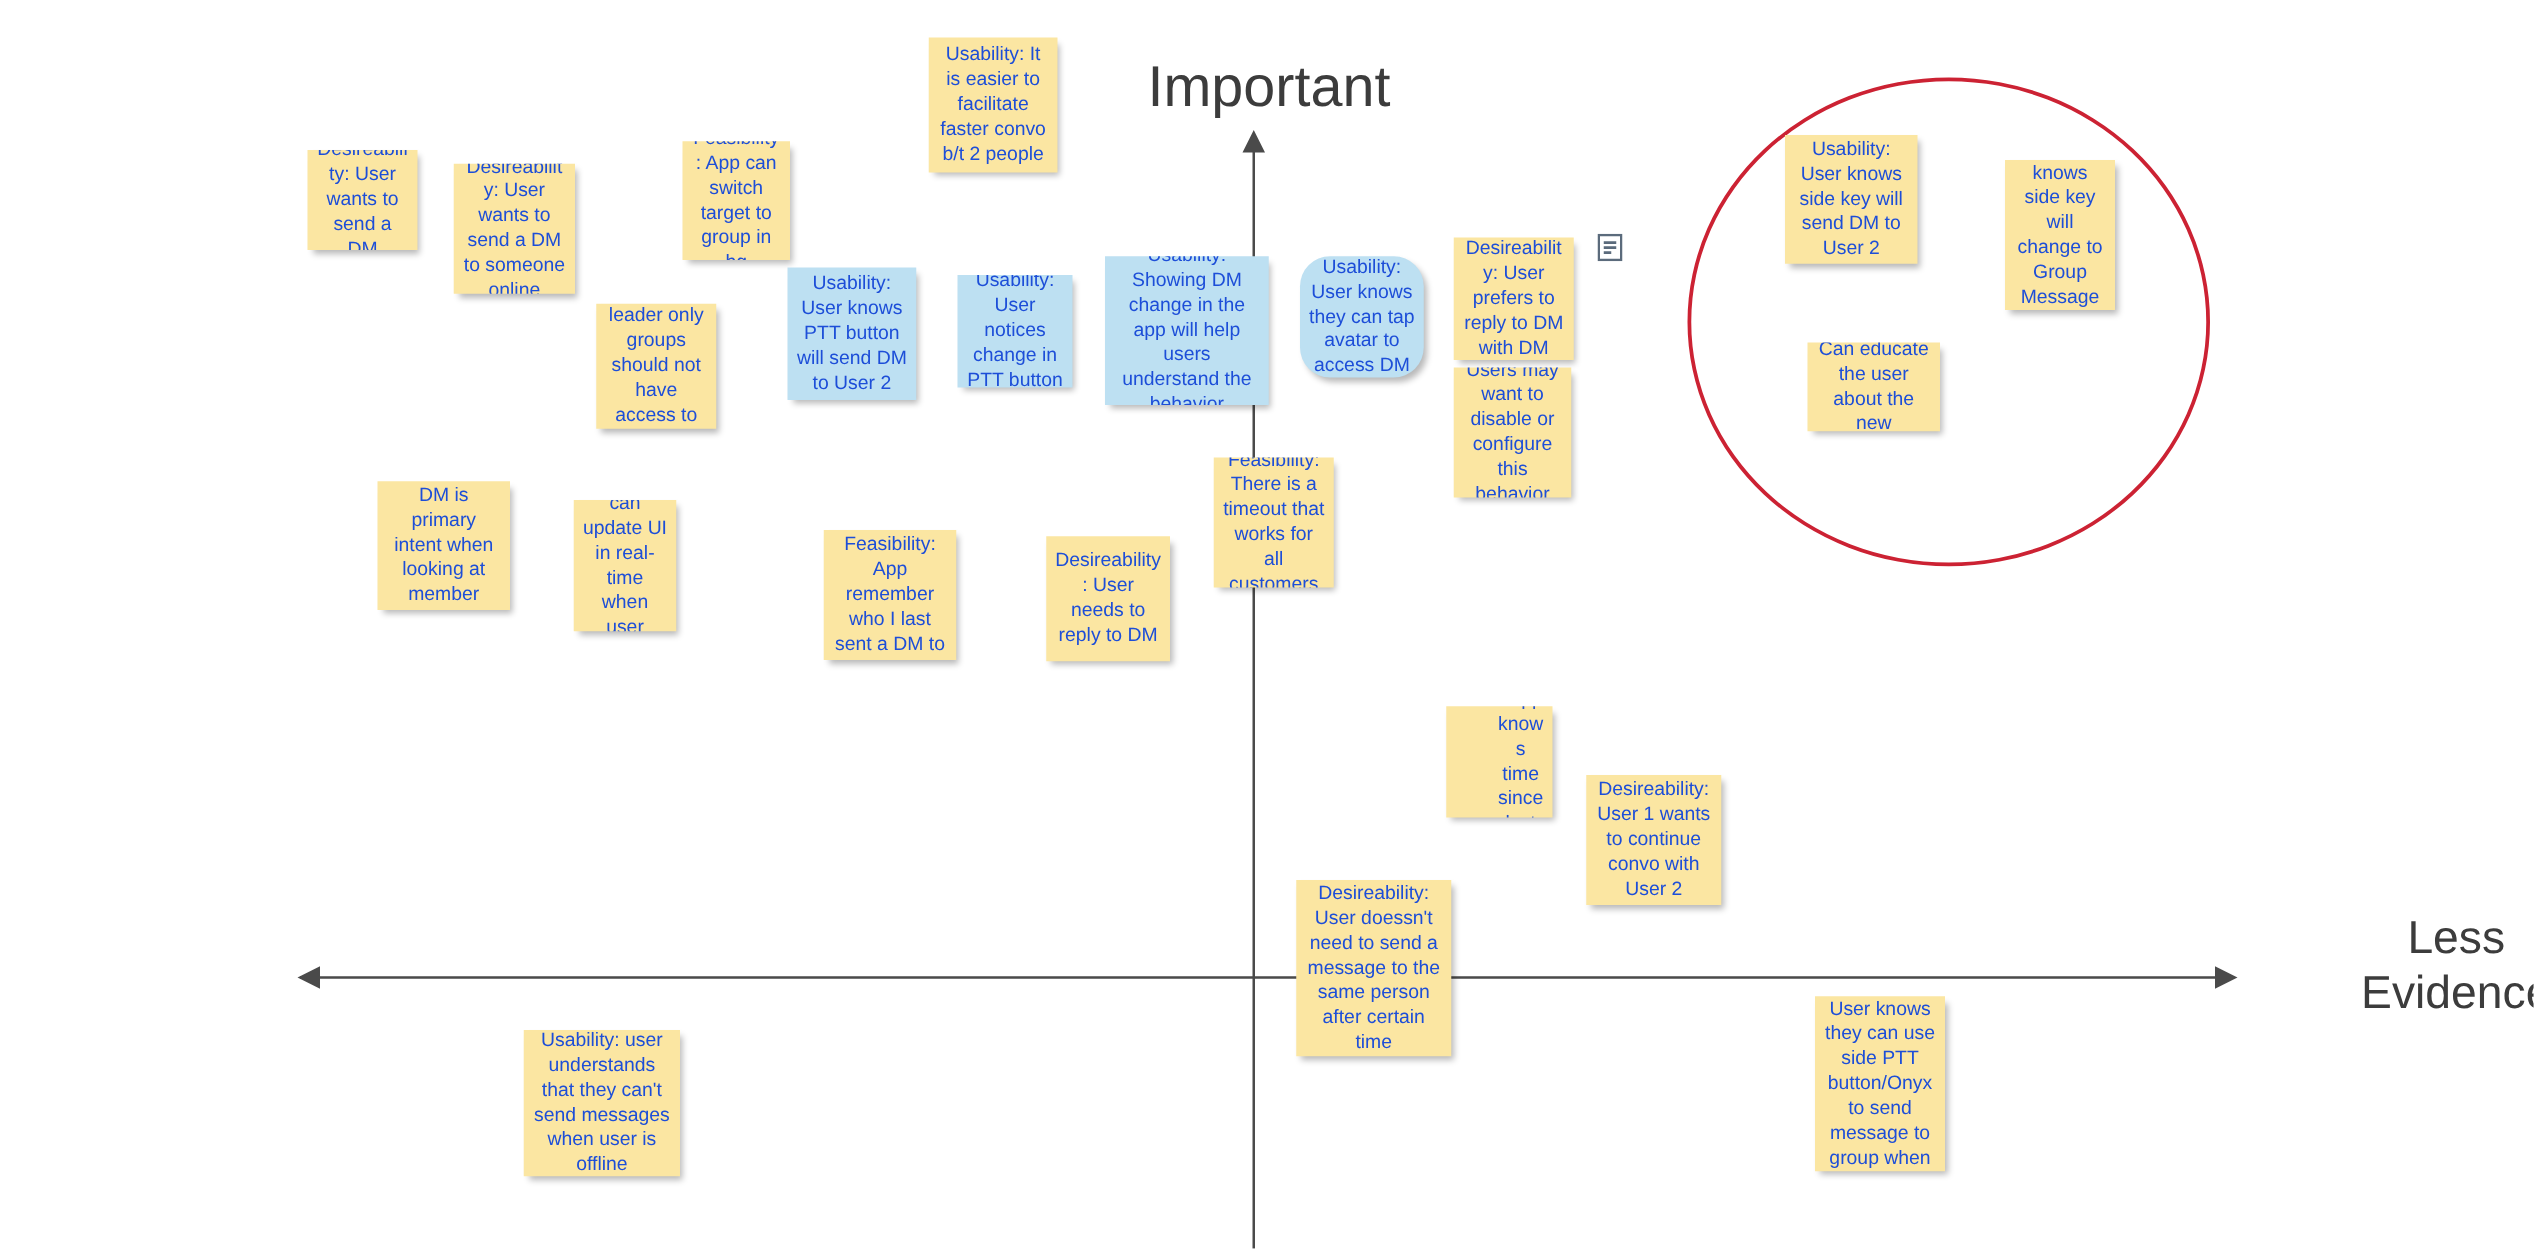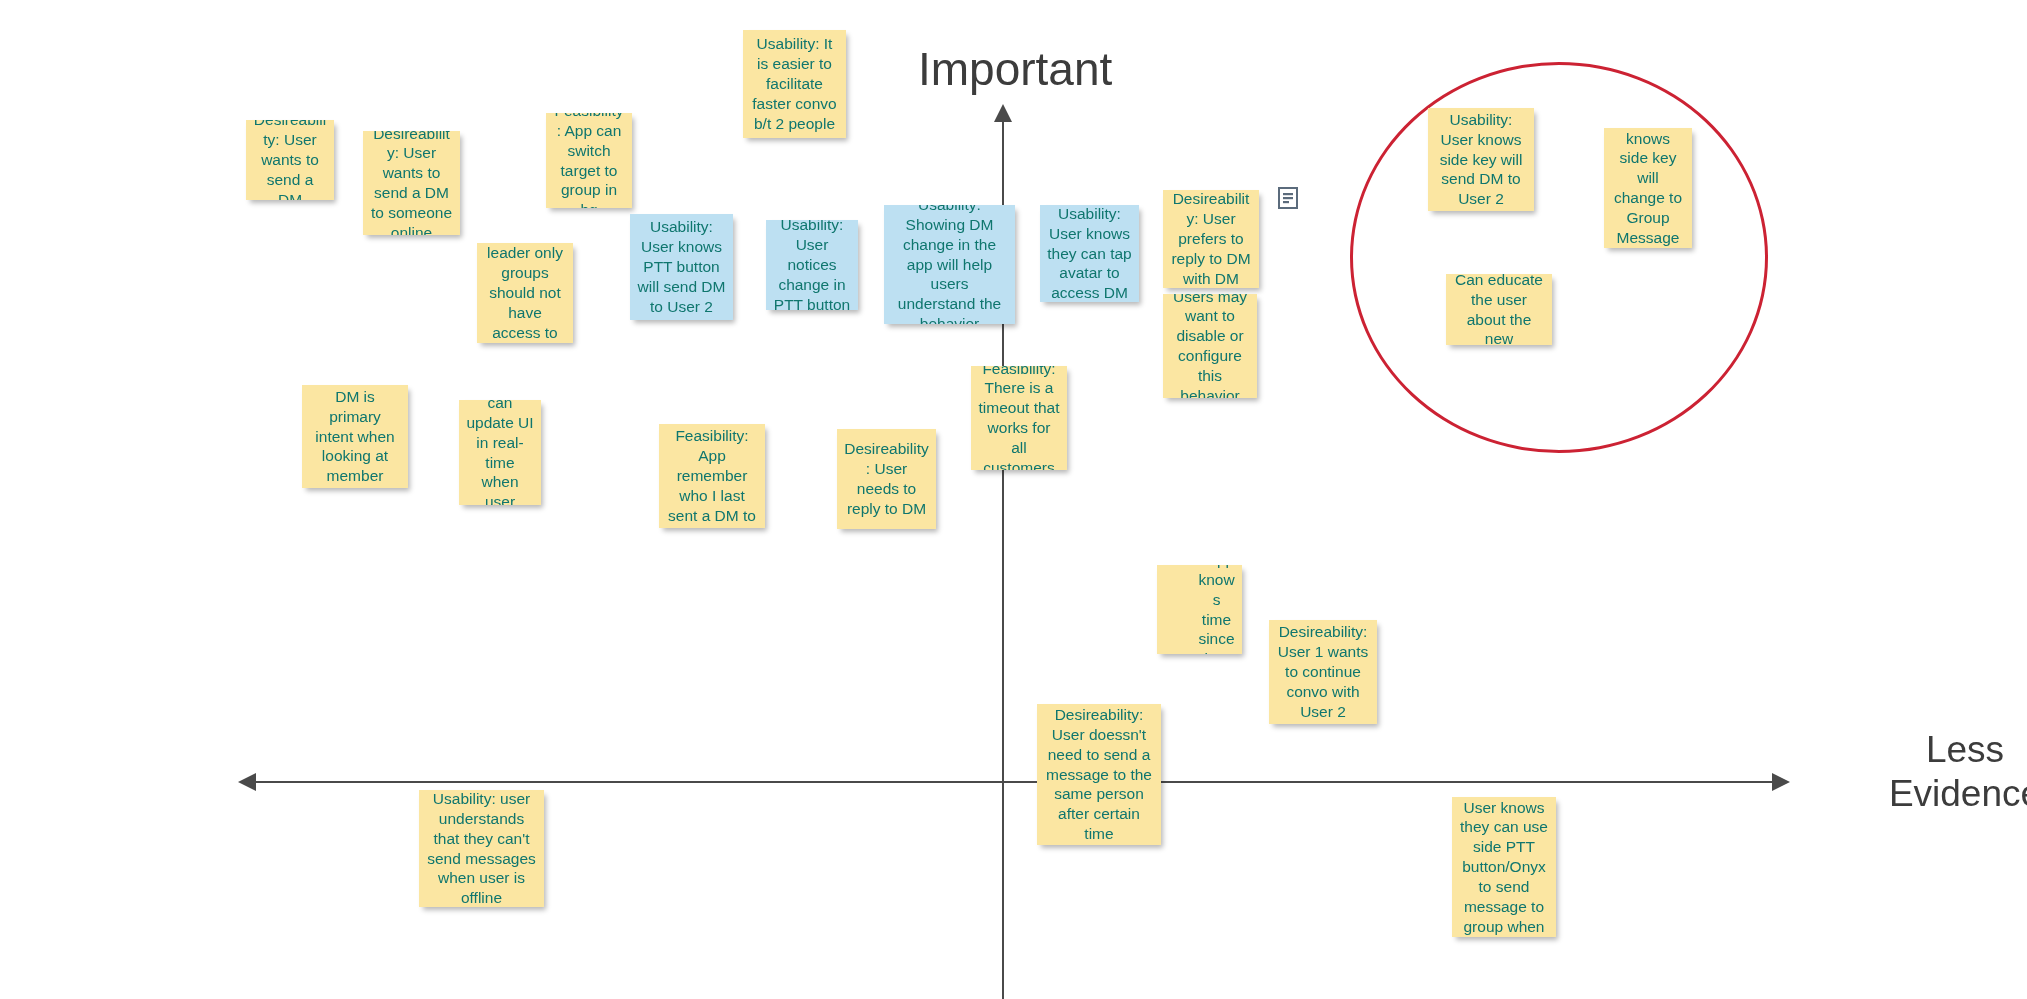--- a/index.html
+++ b/index.html
@@ -79,21 +79,21 @@
 
   
   .note {
     position: absolute;
     box-sizing: border-box;
     display: flex;
     align-items: center;
     justify-content: center;
     text-align: center;
     padding: 6px 7px;
-    color: #0f766e;
+    color: #1d4ed8;
     font-size: 15.5px;
     line-height: 1.28;
     font-family: "Liberation Sans", sans-serif;
     box-shadow: 3px 4px 5px -1px rgba(0,0,0,0.28);
     word-wrap: break-word;
     overflow: hidden;
   }
   .note.yellow { background: #fbe6a2; }
   .note.blue   { background: #bde0f2; }
   .note .note-text { display: block; width: 100%; }
@@ -164,21 +164,21 @@
       </div>
       <div class="note blue" style="left: 630px; top: 214px; width: 103px; height: 106px;">
         <span class="note-text">Usability: User knows PTT button will send DM to User 2</span>
       </div>
       <div class="note blue" style="left: 766px; top: 220px; width: 92px; height: 90px;">
         <span class="note-text">Usability: User notices change in PTT button</span>
       </div>
       <div class="note blue" style="left: 884px; top: 205px; width: 131px; height: 119px;">
         <span class="note-text">Usability: Showing DM change in the app will help users understand the behavior</span>
       </div>
-      <div class="note blue" style="left: 1040px; top: 205px; width: 99px; height: 97px;">
+      <div class="note blue" style="left: 1040px; top: 205px; width: 99px; height: 97px; border-radius: 24px;">
         <span class="note-text">Usability: User knows they can tap avatar to access DM</span>
       </div>
       <div class="note yellow" style="left: 1163px; top: 190px; width: 96px; height: 98px;">
         <span class="note-text">Desireability: User prefers to reply to DM with DM</span>
       </div>
       <div class="note yellow" style="left: 1163px; top: 294px; width: 94px; height: 104px;">
         <span class="note-text">Users may want to disable or configure this behavior</span>
       </div>
       <div class="note yellow" style="left: 1428px; top: 108px; width: 106px; height: 103px;">
         <span class="note-text">Usability: User knows side key will send DM to User 2</span>
@@ -206,21 +206,21 @@
       </div>
       <div class="note yellow" style="left: 1157px; top: 565px; width: 85px; height: 89px; padding-left: 41px;">
         <span class="note-text">Feasibility: App knows time since last active</span>
       </div>
       <div class="note yellow" style="left: 1269px; top: 620px; width: 108px; height: 104px;">
         <span class="note-text">Desireability: User 1 wants to continue convo with User 2</span>
       </div>
       <div class="note yellow" style="left: 1037px; top: 704px; width: 124px; height: 141px;">
         <span class="note-text">Desireability: User doessn't need to send a message to the same person after certain time</span>
       </div>
-      <div class="note yellow" style="left: 419px; top: 790px; width: 125px; height: 117px;">
+      <div class="note yellow" style="left: 419px; top: 824px; width: 125px; height: 117px;">
         <span class="note-text">Usability: user understands that they can't send messages when user is offline</span>
       </div>
       <div class="note yellow" style="left: 1452px; top: 797px; width: 104px; height: 140px;">
         <span class="note-text">Usability: User knows they can use side PTT button/Onyx to send message to group when sheet is up</span>
       </div>
     </div>
 
 </div>
 
 </body></html>

